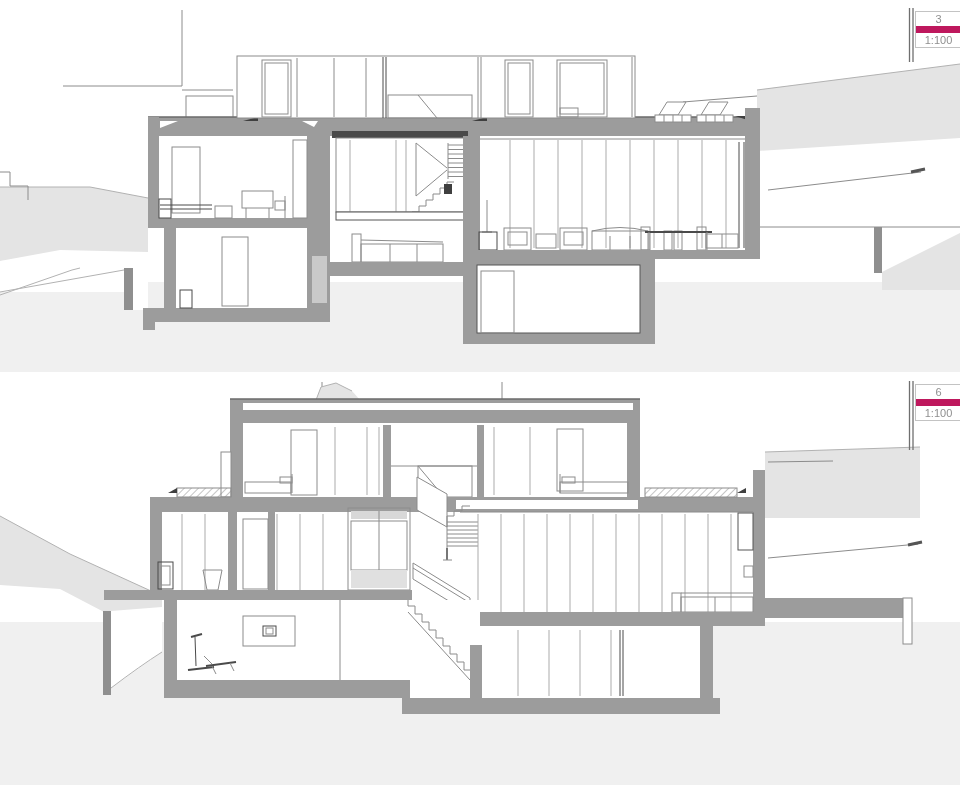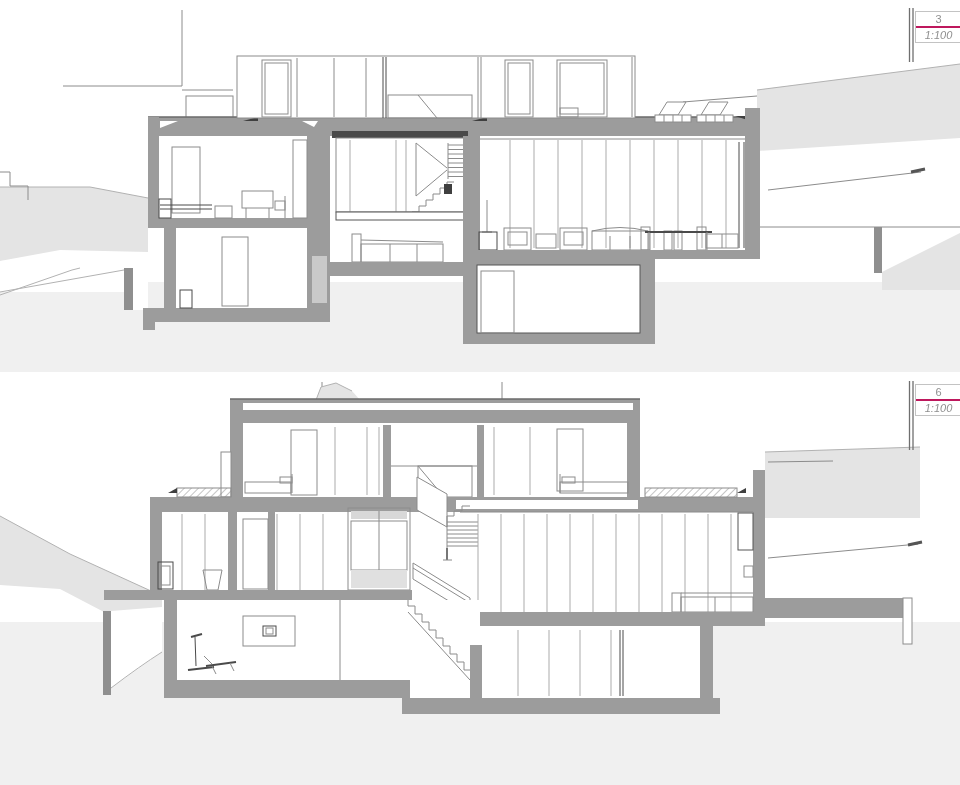--- a/index.html
+++ b/index.html
@@ -15,21 +15,21 @@
   .lnd{stroke:#4a4a4a;stroke-width:1;fill:none;}
   .fw{fill:#fff;stroke:#8c8c8c;stroke-width:1;}
   .fwd{fill:#fff;stroke:#555;stroke-width:1;}
   .mull{stroke:#ababab;stroke-width:1;fill:none;}
   .tint{fill:#d8d8d8;stroke:none;}
   .white{fill:#fff;stroke:none;}
   .dk{fill:#3f3f3f;stroke:none;}
   .sheet-label{position:absolute;width:45px;border:1px solid #c3c3c3;background:#fff;
     font-size:11px;color:#8f8f8f;text-align:center;}
   .sheet-label .row{height:14px;line-height:14px;}
-  .sheet-label .row + .row{border-top:2px solid #be185d;font-style:italic;}
+  .sheet-label .row + .row{border-top:7px solid #be185d;}
 </style>
 </head>
 <body>
 
 <div id="canvas">
 <svg width="960" height="785" viewBox="0 0 960 785">
   <defs>
     <pattern id="hatch" width="5" height="5" patternUnits="userSpaceOnUse" patternTransform="rotate(45)">
       <line x1="0" y1="0" x2="0" y2="5" stroke="#8a8a8a" stroke-width="1"></line>
     </pattern>

